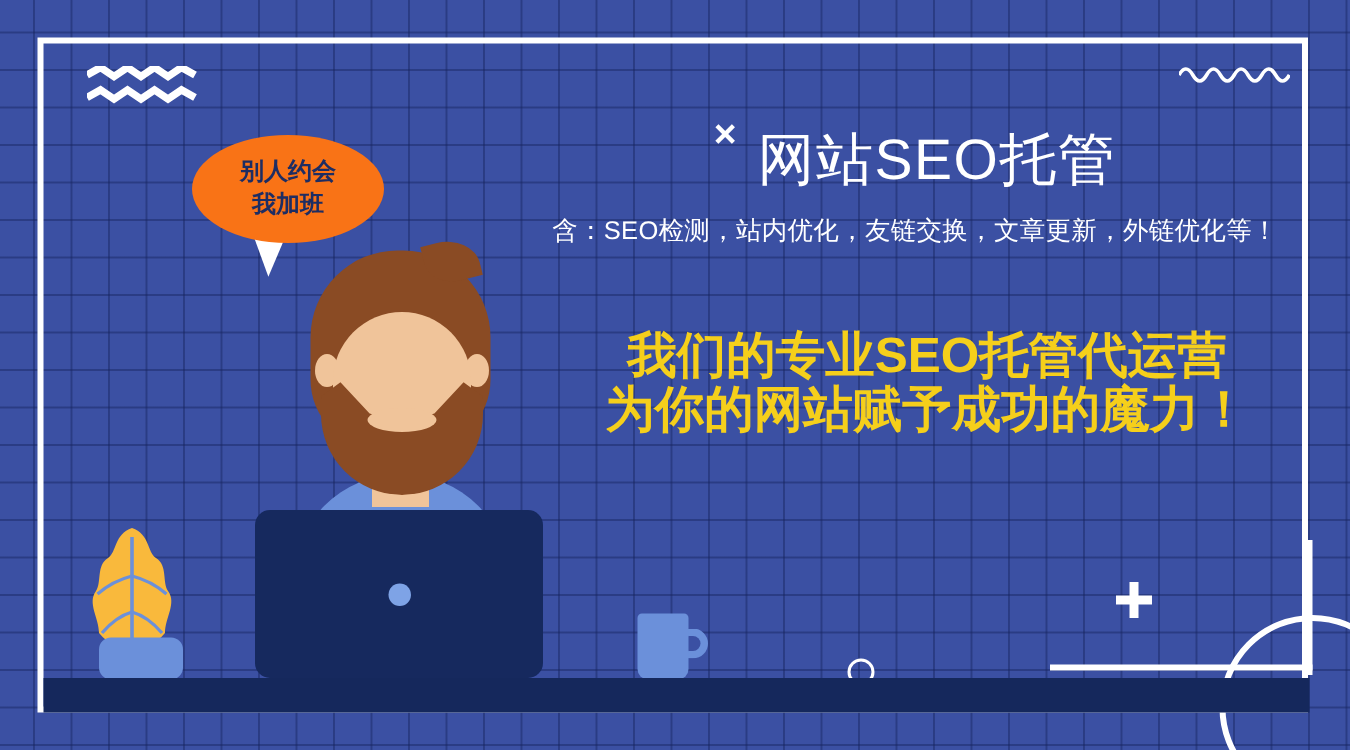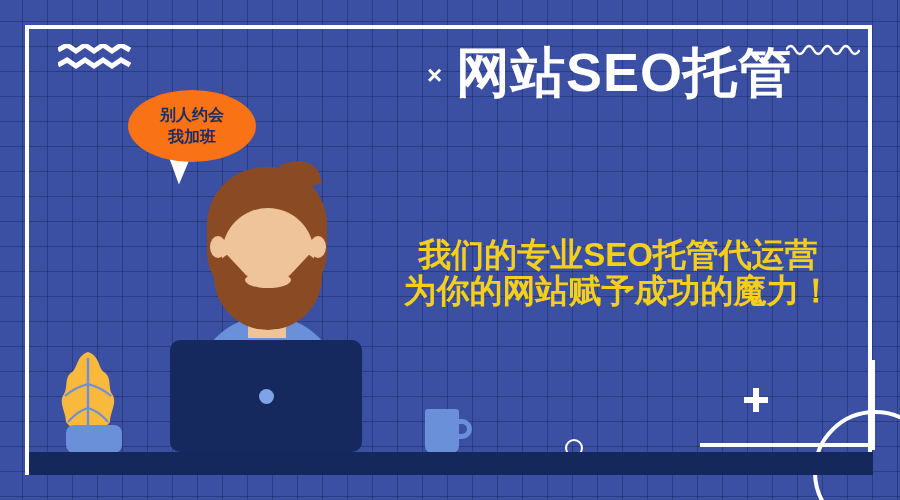--- a/index.html
+++ b/index.html
@@ -129,46 +129,47 @@
   }
   #title-cross {
     color: #ffffff;
     font-size: 26px;
     font-weight: bold;
     line-height: 1;
     transform: translateY(3px);
   }
   #main-title {
     color: #ffffff;
-    font-size: 54px;
-    font-weight: bold;
+    font-size: 38px;
+    font-weight: normal;
     letter-spacing: 1px;
     line-height: 1.05;
     white-space: nowrap;
+    margin-top: 44px;
   }
   #sub-title {
     margin-top: 14px;
     color: #ffffff;
     font-size: 17px;
     letter-spacing: 0.2px;
     white-space: nowrap;
   }
   
   #headline {
     position: absolute;
     left: 368px;
     top: 192px;
     width: 500px;
     text-align: center;
     color: #f5cf1b;
     font-weight: bold;
   }
   .hl-line { line-height: 1.08; white-space: nowrap; }
   .hl-1 { font-size: 33px; }
-  .hl-2 { font-size: 33px; margin-top: 45px; text-align: center; }
+  .hl-2 { font-size: 33px; margin-top: 27px; text-align: center; }
   .hl-3 { font-size: 33px; }
   
   #bubble {
     position: absolute;
     left: 128px;
     top: 90px;
     width: 128px;
     height: 72px;
     background: #f97316;
     border-radius: 50%;
@@ -336,20 +337,21 @@
 
   <svg class="wave-right" viewBox="0 0 74 16">
     <path d="M0,10 q4.6,-8 9.2,0 t9.2,0 t9.2,0 t9.2,0 t9.2,0 t9.2,0 t9.2,0 t9.2,0" fill="none" stroke="#ffffff" stroke-width="2.4"></path>
   </svg>
 
   <div id="header">
     <div id="title-row">
       <span id="title-cross">×</span>
       <span id="main-title">网站SEO托管</span>
     </div>
+    <div id="sub-title">含：SEO检测，站内优化，友链交换，文章更新，外链优化等！</div>
   </div>
 
   <div id="headline">
     <div class="hl-line hl-2">我们的专业SEO托管代运营</div>
     <div class="hl-line hl-3">为你的网站赋予成功的魔力！</div>
   </div>
 
   <div id="plus-mark"></div>
   <div id="small-ring"></div>
 

